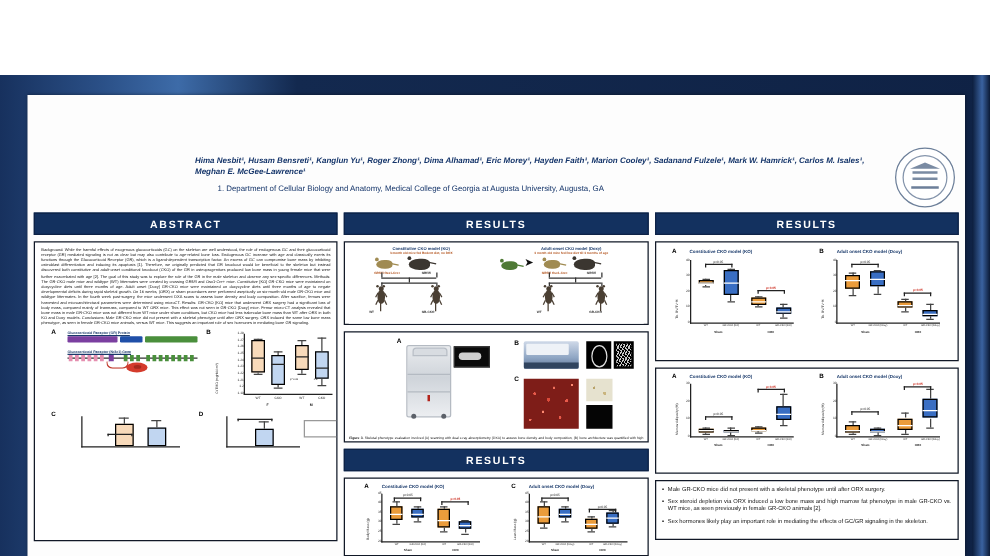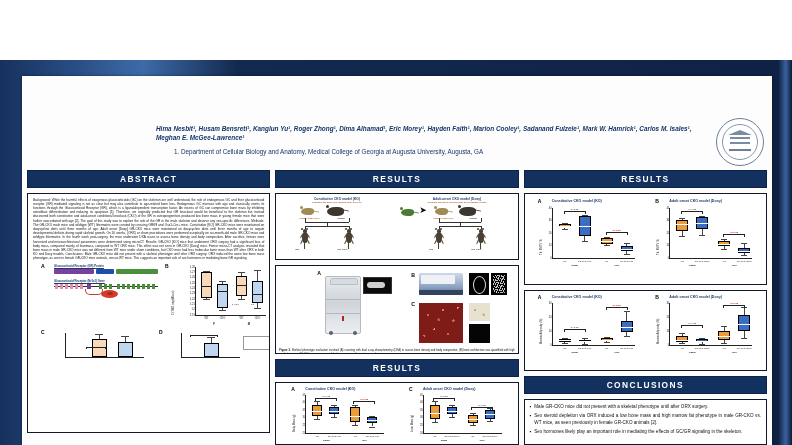--- a/index.html
+++ b/index.html
@@ -834,21 +834,20 @@
                 <div class="xlabel" style="left:54px;top:44px;font-size:2.1px;">WT</div>
                 <div class="xlabel" style="left:74px;top:44px;font-size:2.1px;">GR-CKO (Doxy)</div>
                 <div class="grouplabel" style="left:22px;top:48px;font-size:2.4px;">Sham</div>
                 <div class="grouplabel" style="left:64px;top:48px;font-size:2.4px;">ORX</div>
               </div>
             </div>
           </div>
 
         </div>
 
-        <div class="sec-hdr">CONCLUSIONS</div>
         <div class="sec-box bullets" style="height:48px;">
           <div class="bullet">
             <span class="bdot">▪</span>
             <span>Male GR-CKO mice did not present with a skeletal phenotype until after ORX surgery.</span>
           </div>
           <div class="bullet">
             <span class="bdot">▪</span>
             <span>Sex steroid depletion via ORX induced a low bone mass and high marrow fat phenotype in male GR-CKO vs. WT mice, as seen previously in female GR-CKO animals [2].</span>
           </div>
           <div class="bullet">

